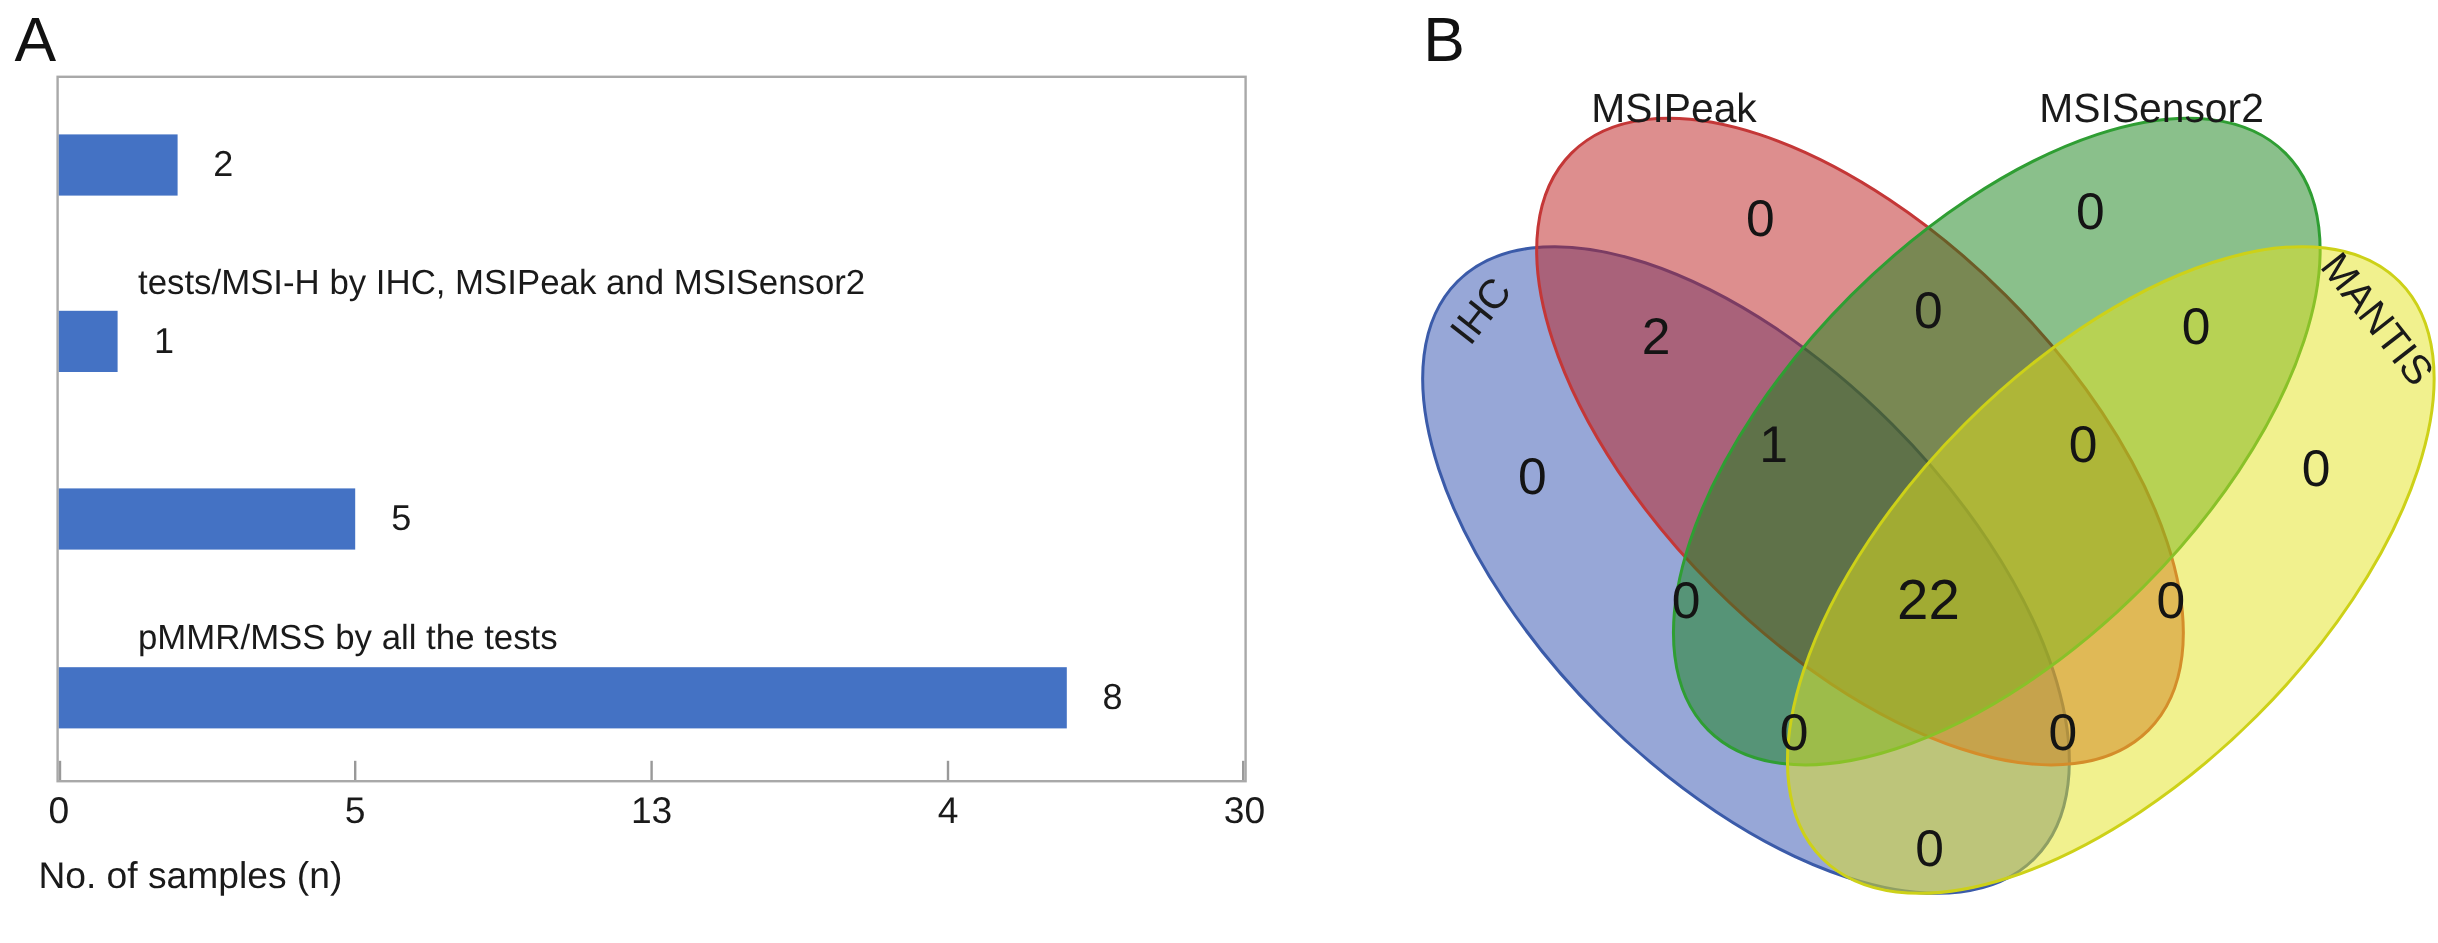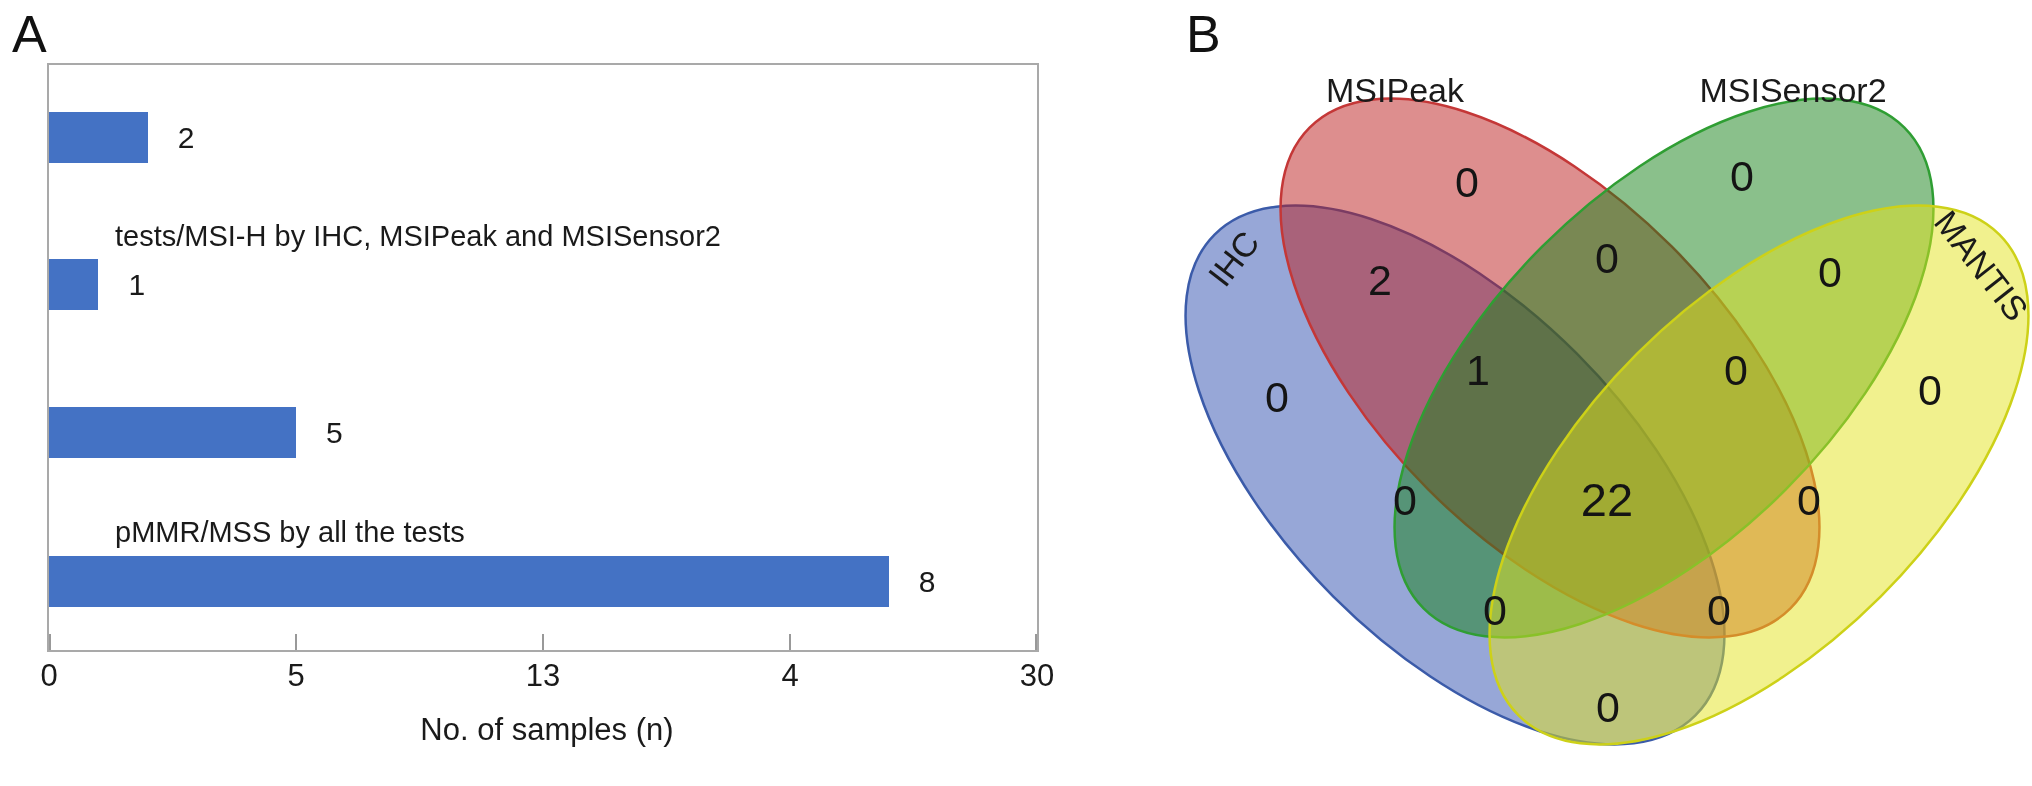--- a/index.html
+++ b/index.html
@@ -31,21 +31,21 @@
     font-size:30px;color:#1a1a1a;
   }
   .tick-mark{
     position:absolute;bottom:0;width:2px;height:16px;background:#999;
   }
   .tick-label{
     position:absolute;top:658px;transform:translateX(-50%);
     font-size:31px;color:#1a1a1a;
   }
   .axis-title{
-    position:absolute;left:51px;top:712px;width:992px;text-align:center;
+    position:absolute;left:32px;top:712px;width:992px;
     font-size:31px;color:#1a1a1a;
   }
 
   
   #panelB{position:absolute;left:1120px;top:50px;width:912px;height:736px;text-align:right;}
   .venn-num{font-size:43px;fill:#141414;}
   .venn-num-center{font-size:47px;fill:#141414;}
   .venn-set-title{font-size:34px;fill:#1a1a1a;}
 </style>
 </head>

